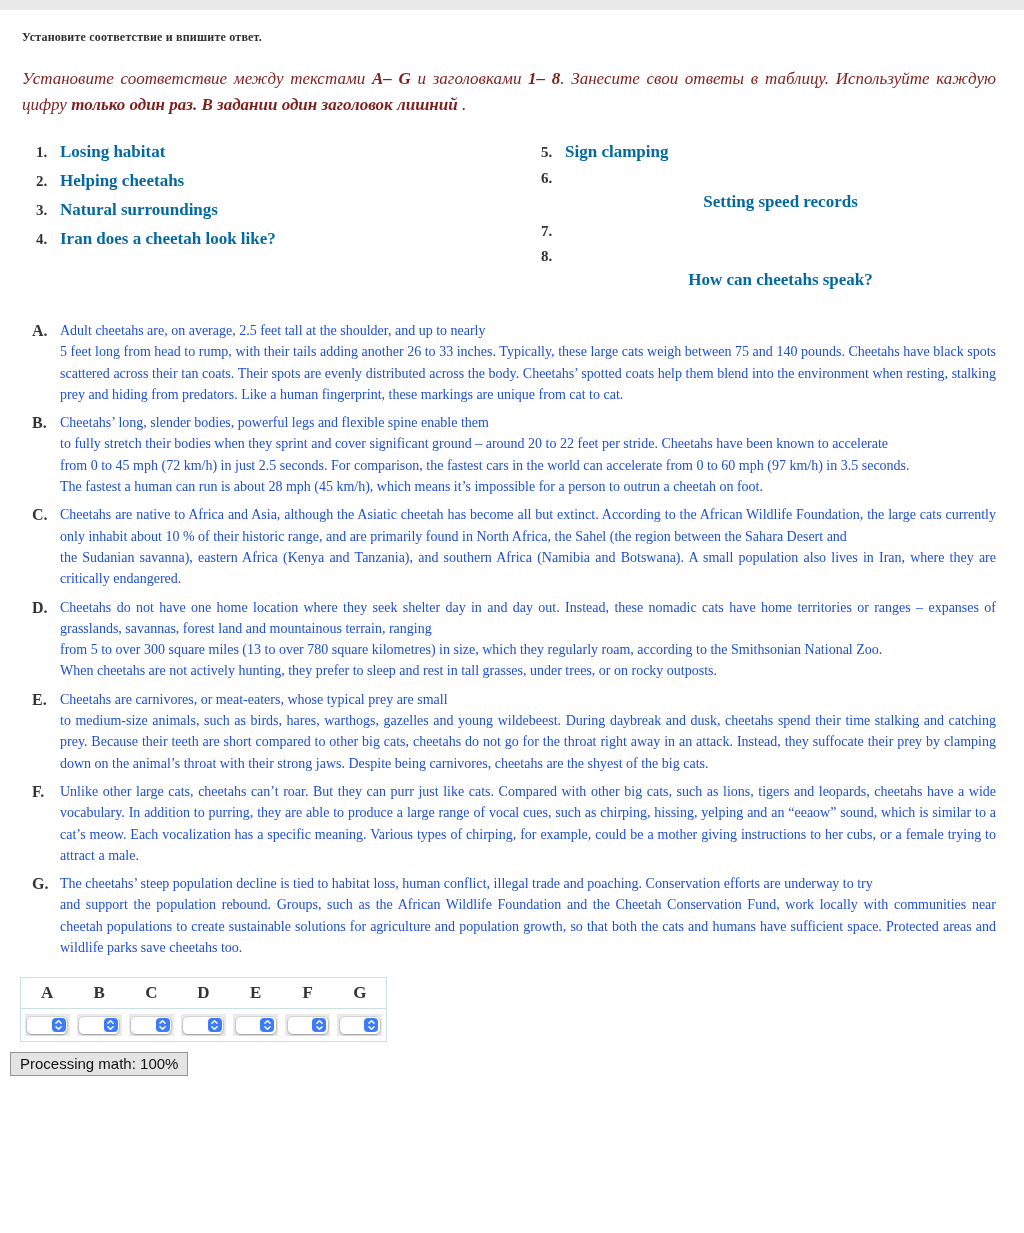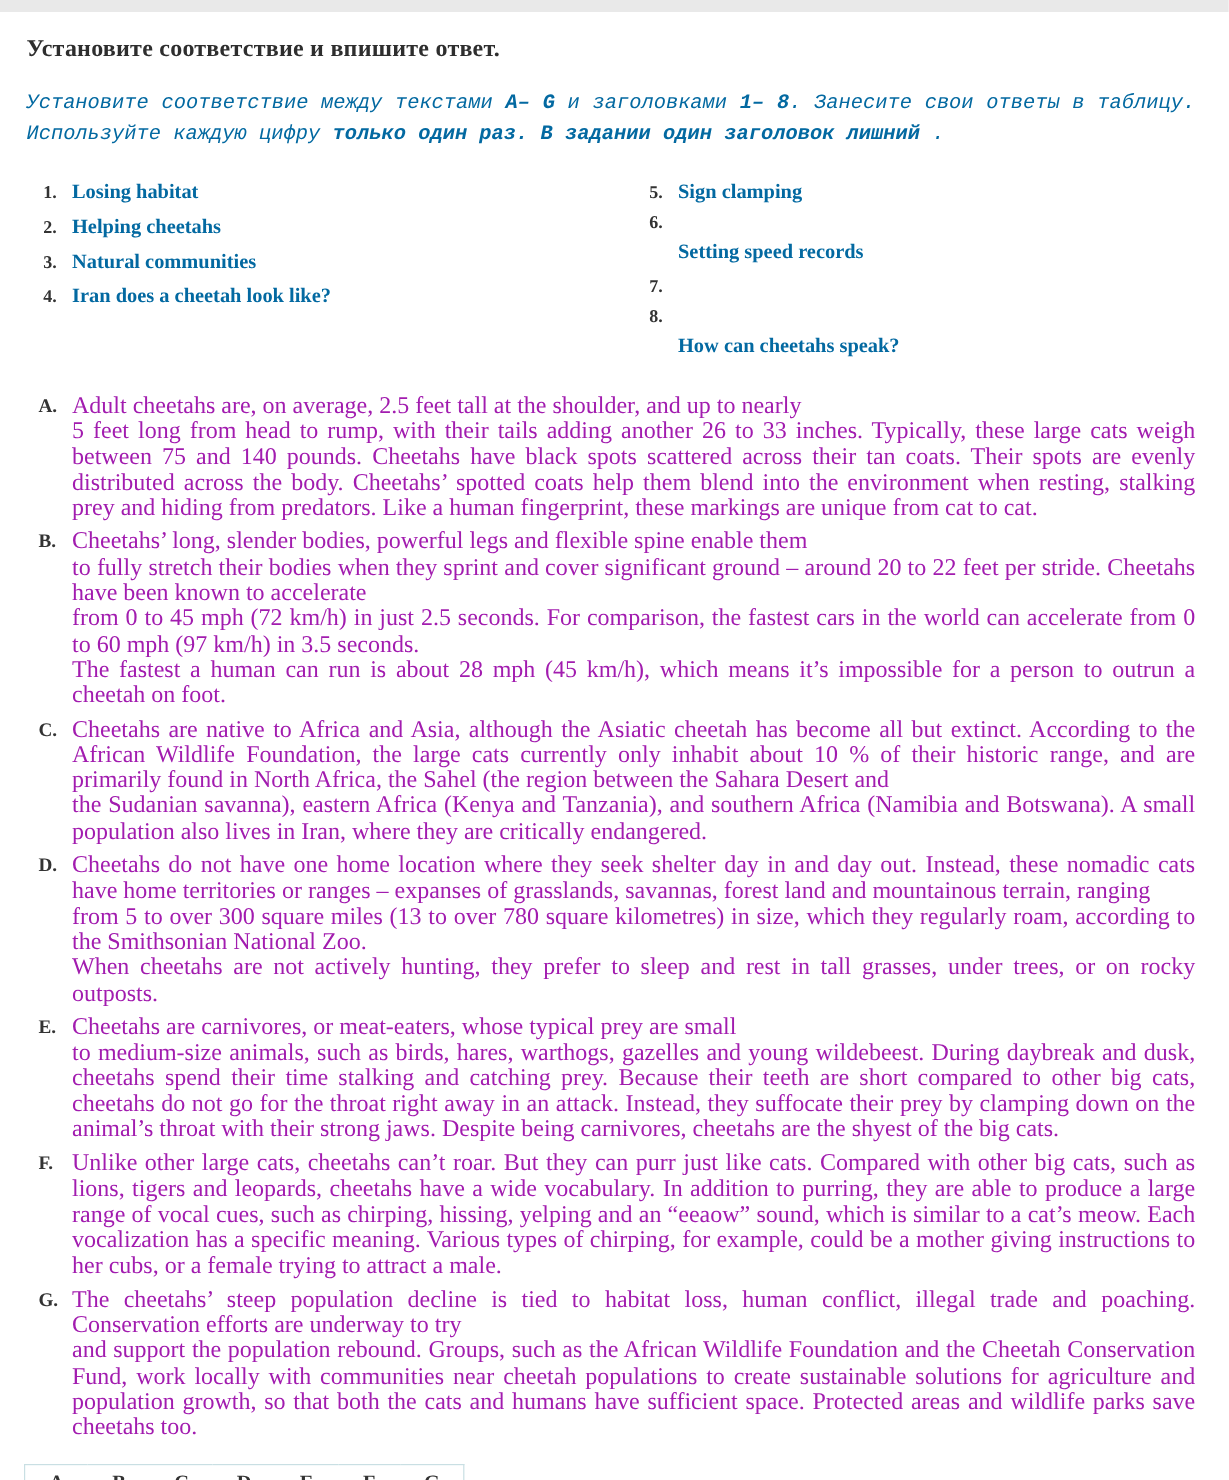--- a/index.html
+++ b/index.html
@@ -3,38 +3,38 @@
 <meta charset="utf-8">
 <style>
   * { margin:0; padding:0; box-sizing:border-box; }
   html,body { width:1024px; background:#fff; }
   body { font-family:"Liberation Serif", serif; color:#3a3a3a; position:relative; min-height:1233px; }
 
   .top-strip { width:100%; height:10px; background:#e9e9e9; }
 
   .page { padding:0 28px 0 22px; }
 
-  .title { font-size:20px; font-weight:bold; color:#2e2e2e; margin-top:20px; letter-spacing:.2px; }
-
-  .instructions { margin-top:21px; font-style:italic; font-size:17px; line-height:26px; text-align:justify; color:#0369a1;font-family:Liberation Mono, monospace; }
+  .title { font-size:12px; font-weight:bold; color:#2e2e2e; margin-top:20px; letter-spacing:.2px; }
+
+  .instructions { margin-top:21px; font-style:italic; font-size:17px; line-height:26px; text-align:justify; color:#7f1d1d; }
   .instructions .seg-bold { font-weight:bold; }
 
   .headings { display:grid; grid-template-columns:505px 1fr; margin-top:24px; }
   .hcol-left .h-item { display:flex; height:29px; align-items:baseline; }
   .h-num { font-weight:bold; font-size:15px; width:24px; text-align:left; padding-left:14px; flex:0 0 38px; color:#333; }
   .h-label { font-weight:bold; font-size:17px; color:#0369a1; }
   .hcol-right .h-item-inline { display:flex; height:28px; align-items:baseline; }
   .hcol-right .h-item-block { margin-bottom:3px; }
   .hcol-right .h-item-block .h-num { display:block; height:22px; }
-  .hcol-right .h-item-block .h-label { display:block; padding-left:38px; height:28px; }
+  .hcol-right .h-item-block .h-label { display:block; padding-left:38px; height:28px;text-align:center; }
 
   .paragraphs { margin-top:19px; }
   .para { display:flex; margin-bottom:7px; }
   .para-letter { flex:0 0 38px; padding-left:10px; font-weight:bold; font-size:16px; color:#333; line-height:21.3px; }
-  .para-text { width:937px; font-size:20px; line-height:21.3px; text-align:justify; white-space:pre-wrap; color:#a21caf; }
+  .para-text { width:937px; font-size:14px; line-height:21.3px; text-align:justify; white-space:pre-wrap; color:#1d4ed8; }
 
   .answer-table { margin:19px 0 0 -2px; width:367px; border:1px solid #c9dfe3; border-collapse:collapse; }
   .answer-table td { border:none; }
   .answer-table .hdr-row td { height:31px; text-align:center; font-weight:bold; font-size:17px; color:#333; border-bottom:1px solid #c9dfe3; }
   .answer-table .sel-row td { height:33px; text-align:center; vertical-align:middle; }
 
   .sel-box { width:45px; height:22px; background:#eaeaea; display:inline-flex; align-items:center; justify-content:center; vertical-align:middle; }
   .sel-pill { width:40px; height:17px; background:#fff; border-radius:4.5px;
               box-shadow:0 0 0 0.5px rgba(0,0,0,0.18), 0 1px 2px rgba(0,0,0,0.28);
               display:flex; align-items:center; justify-content:flex-end; }
@@ -62,21 +62,21 @@
       <div class="h-item">
         <span class="h-num">1.</span>
         <span class="h-label">Losing habitat</span>
       </div>
       <div class="h-item">
         <span class="h-num">2.</span>
         <span class="h-label">Helping cheetahs</span>
       </div>
       <div class="h-item">
         <span class="h-num">3.</span>
-        <span class="h-label">Natural communities</span>
+        <span class="h-label">Natural surroundings</span>
       </div>
       <div class="h-item">
         <span class="h-num">4.</span>
         <span class="h-label">Iran does a cheetah look like?</span>
       </div>
     </div>
     <div class="hcol-right">
       <div class="h-item-inline">
         <span class="h-num">5.</span>
         <span class="h-label">Sign clamping</span>

